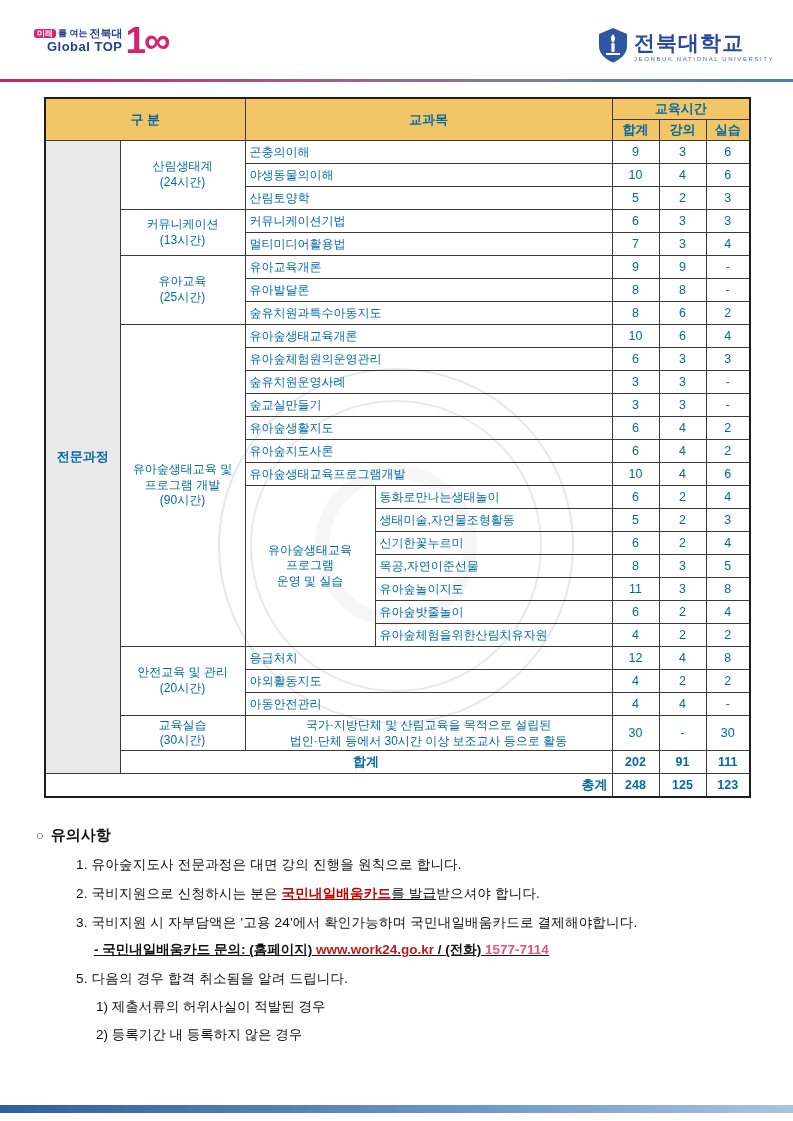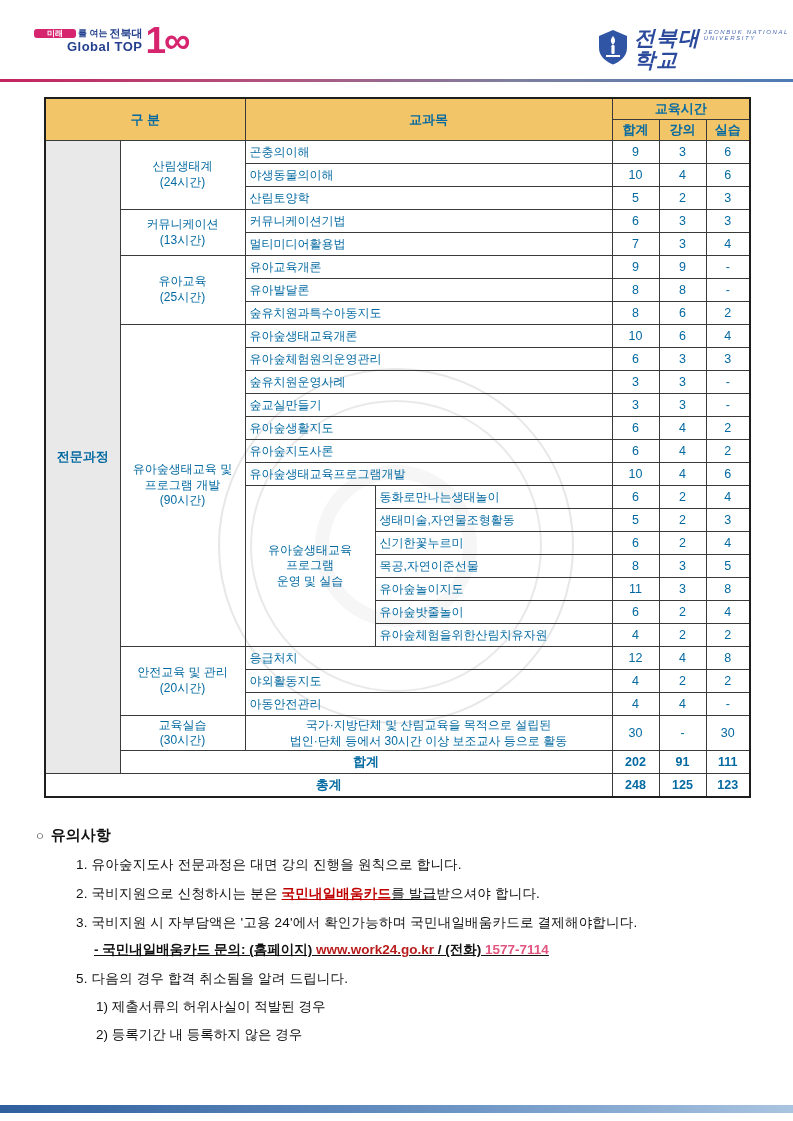--- a/index.html
+++ b/index.html
@@ -3,26 +3,26 @@
 <meta charset="utf-8">
 <style>
   * { margin:0; padding:0; box-sizing:border-box; }
   body { font-family:"Liberation Sans","DejaVu Sans",sans-serif; background:#ffffff; }
   .page { position:relative; width:793px; height:1121px; background:#ffffff; overflow:hidden; margin:0 auto; }
 
   
   .logo-left { position:absolute; left:34px; top:24px; display:flex; align-items:center; }
   .ll-text { display:flex; flex-direction:column; align-items:flex-end; line-height:1.15; }
   .ll-line1 { font-size:9px; color:#24418e; font-weight:bold; display:flex; align-items:center; gap:2px; }
-  .ll-tag { background:#d6246e; color:#fff; font-size:8px; font-weight:bold; padding:0 13px; border-radius:3px; }
+  .ll-tag { background:#d6246e; color:#fff; font-size:8px; font-weight:bold; padding:0 3px; border-radius:3px; }
   .ll-brand { font-size:11px; color:#24418e; }
   .ll-line2 { font-size:13px; color:#24418e; font-weight:bold; letter-spacing:0.5px; }
   .ll-num { font-size:37px; font-weight:bold; color:#d6246e; line-height:0.9; margin-left:3px; letter-spacing:-2px; }
   .logo-right { position:absolute; left:598px; top:27px; display:flex; align-items:center; gap:6px; }
-  .lr-col { display:flex; line-height:1.05;font-style:italic; }
+  .lr-col { display:flex; flex-direction:column; line-height:1.05; }
   .lr-name { font-size:21px; font-weight:bold; color:#2b4a9b; letter-spacing:1px; }
   .lr-sub { font-size:6px; color:#4a69b0; letter-spacing:1.6px; margin-top:2px; }
   .accent-line { position:absolute; left:0; top:79px; width:793px; height:3px;
     background:linear-gradient(to right,#c4245f 0%,#b05580 35%,#7d7f9f 65%,#4d7bb5 100%); }
   .footer-bar { position:absolute; left:0; top:1105px; width:793px; height:8px;
     background:linear-gradient(to right,#2f5f9e 0%,#6f97c6 60%,#a9c4e0 100%); }
 
   
   .watermark { position:absolute; left:218px; top:368px; width:356px; height:356px;
     border-radius:50%; border:2px solid rgba(175,175,175,0.30); z-index:0; }
@@ -39,21 +39,21 @@
   .curriculum thead th { background:#f2c568; font-weight:bold; font-size:13px; height:18px; padding:1px; }
   .curriculum tbody td { height:23px; padding:1px 4px; background:transparent; }
   .cat { background:#e9e9e9 !important; font-weight:bold; text-align:center; font-size:13px; }
   .glabel { text-align:center; white-space:pre-line; line-height:1.3; }
   .subj { text-align:left; padding-left:6px;margin-top:33px; }
   .subj2 { text-align:center; white-space:pre-line; line-height:1.35; height:42px; }
   .num { text-align:center; padding:1px; font-size:12.5px; }
   .subtotal-label { background:#edc971; font-weight:bold; text-align:center; font-size:13px; height:26px; }
   .subtotal-num { font-weight:bold; }
   .total-row td { background:#eadef2; font-weight:bold; height:26px; }
-  .total-label { text-align:center; font-size:13px; }
+  .total-label { text-align:right; font-size:13px; }
 
   
   .notes { position:absolute; left:36px; top:826px; width:730px; font-size:13.5px; color:#111; z-index:1; }
   .notes-title { font-size:15px; font-weight:bold; display:flex; align-items:center; gap:7px; }
   .bullet-circle { font-size:13px; font-weight:normal; }
   .nitem { margin:11px 0 0 40px; letter-spacing:0.2px; }
   .ncontact { margin:9px 0 0 58px; font-weight:bold; text-decoration:underline; }
   .ncontact .url { color:#b91c1c; }
   .ncontact .phone { color:#e2567f; }
   .nsub { margin:10px 0 0 60px; }

